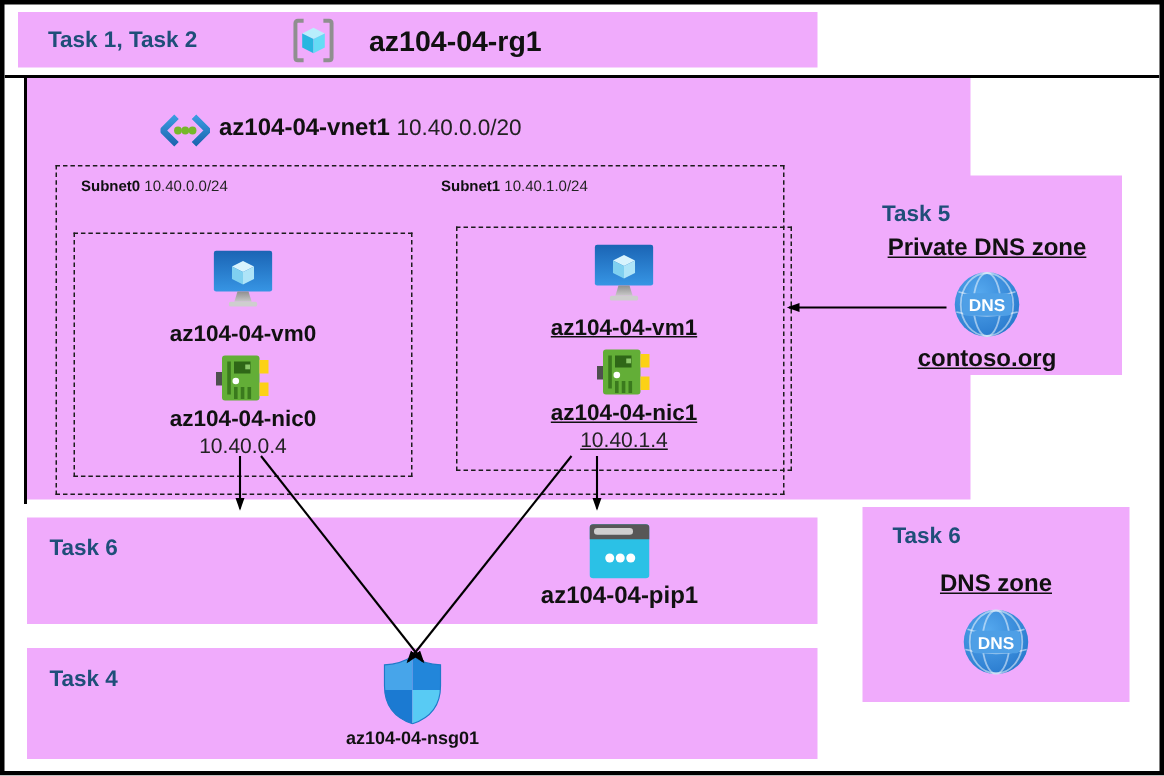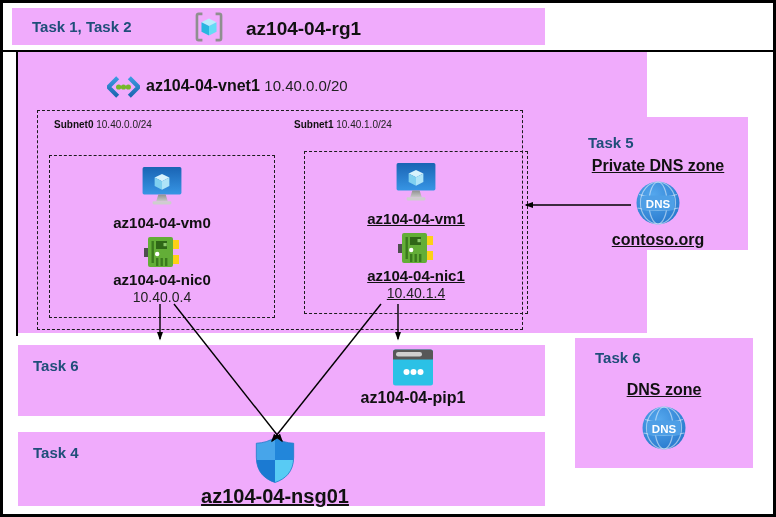--- a/index.html
+++ b/index.html
@@ -200,21 +200,21 @@
     <div class="abs col" style="left:182px;top:5px;width:150px;">
       <svg width="40" height="46" viewBox="0 0 40 48">
         <g clip-path="url(#shieldClip)">
           <rect x="0" y="0" width="20" height="24" fill="#47a5ea"></rect>
           <rect x="20" y="0" width="20" height="24" fill="#2286da"></rect>
           <rect x="0" y="24" width="20" height="24" fill="#1b7ad2"></rect>
           <rect x="20" y="24" width="20" height="24" fill="#58cbf4"></rect>
         </g>
         <path d="M20,0.5 C25.5,4.2 32.5,6.3 39.5,6.5 L39.5,21 C39.5,36.5 30.5,44 20,47.5 C9.5,44 0.5,36.5 0.5,21 L0.5,6.5 C7.5,6.3 14.5,4.2 20,0.5 Z" fill="none" stroke="#1e7ac8" stroke-width="0.8"></path>
       </svg>
-      <span class="b15" style="margin-top:2px;font-size:20px;text-decoration:underline;">az104-04-nsg01</span>
+      <span class="b15" style="margin-top:2px;font-size:12px;">az104-04-nsg01</span>
     </div>
   </div>
 
   <svg class="arrows" width="770" height="511" viewBox="0 0 770 511">
     <defs>
       <marker id="ah" markerWidth="9" markerHeight="8" refX="7" refY="3" orient="auto" markerUnits="userSpaceOnUse">
         <path d="M0,0 L8.5,3 L0,6 Z" fill="#000"></path>
       </marker>
     </defs>
     <line x1="157" y1="301" x2="157" y2="336" stroke="#000" stroke-width="1.4" marker-end="url(#ah)"></line>

